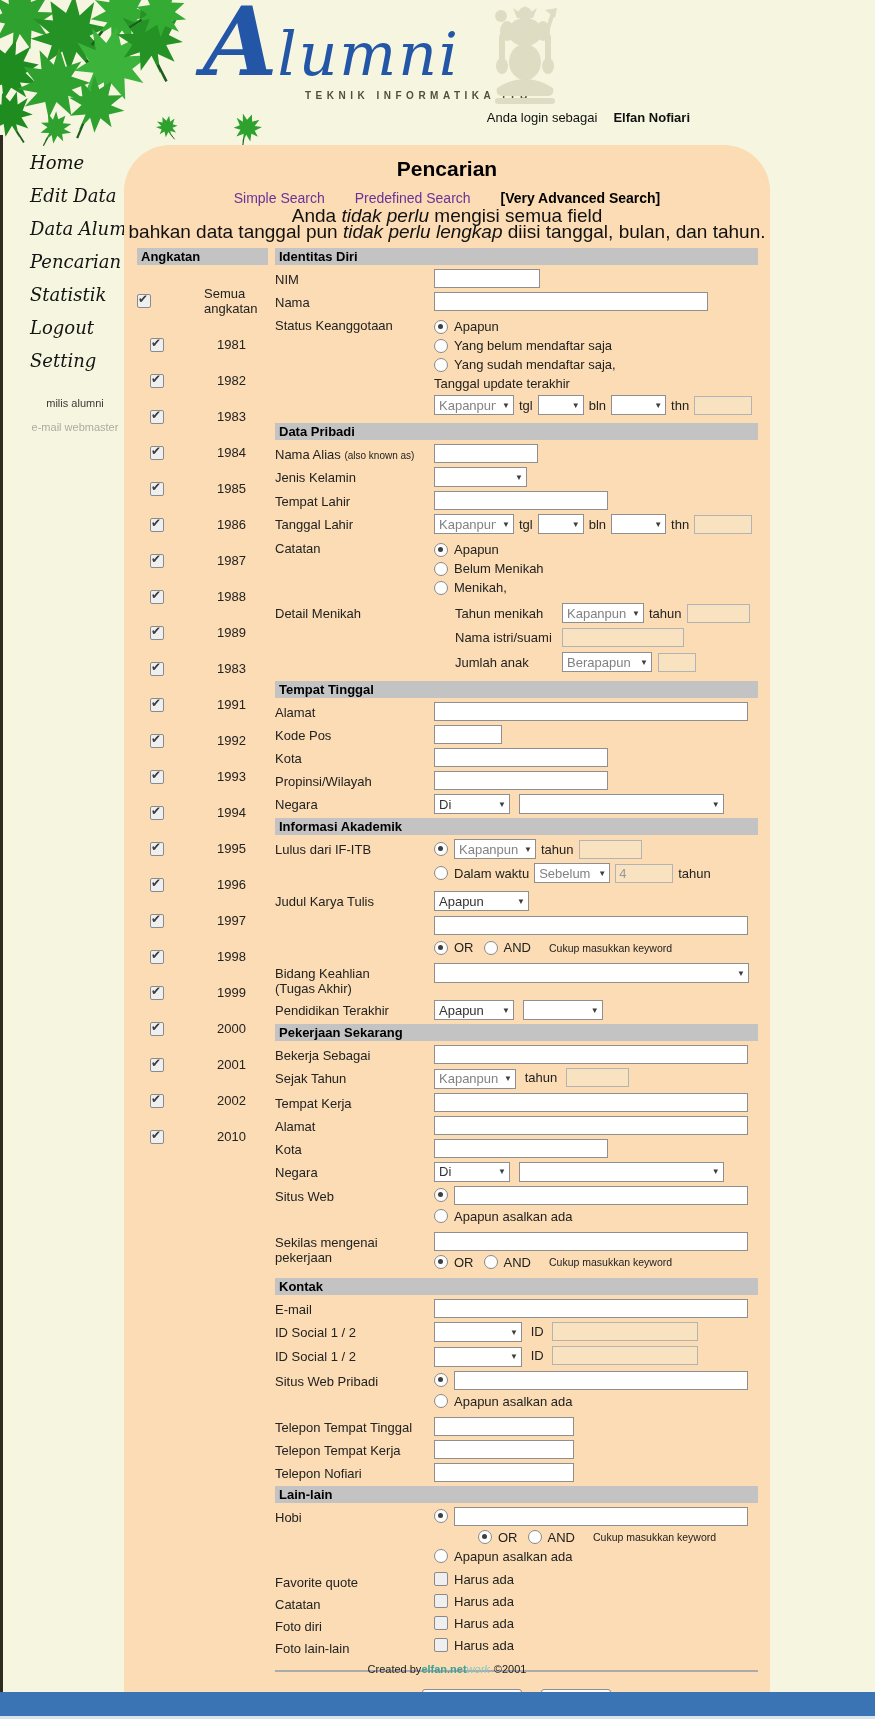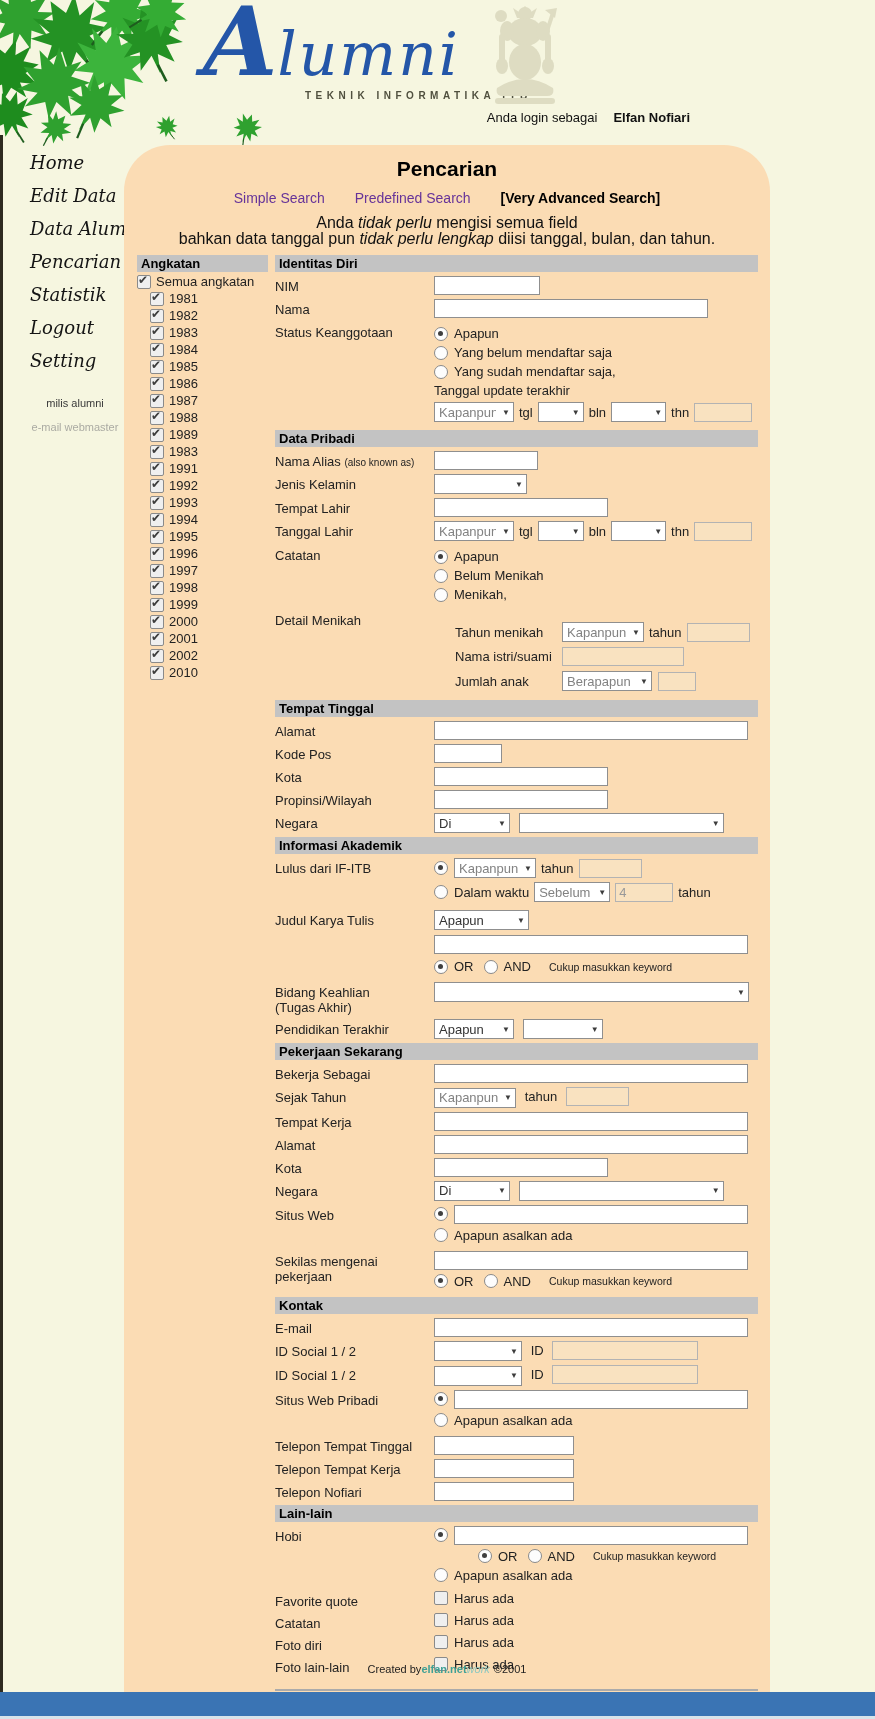--- a/index.html
+++ b/index.html
@@ -27,27 +27,27 @@
   .mini-links{margin-top:26px;font-size:11px;text-align:center;width:90px;}
   .milis{color:#3a3a3a;cursor:pointer;margin-bottom:12px;}
   .webmaster{color:#ABABA3;cursor:pointer;}
   
   .panel{position:absolute;left:124px;top:145px;width:646px;height:1547px;
          background:#FBDCB4;border-radius:46px 46px 0 0;}
   .panel-title{text-align:center;font-size:21px;font-weight:bold;color:#000;padding-top:12px;}
   .search-links{text-align:center;margin-top:9px;font-size:14px;}
   .slink{color:#663399;margin:0 13px;cursor:pointer;}
   .alink{color:#000;font-weight:bold;margin:0 13px;}
-  .intro{text-align:center;font-size:16px;color:#111;line-height:16px;margin-top:9px;}
+  .intro{text-align:center;font-size:19px;color:#111;line-height:16px;margin-top:2px;}
   .content{display:flex;padding:8px 12px 0 13px;align-items:flex-start;}
   .sect-bar{background:#C3C3C3;font-weight:bold;font-size:13px;color:#000;
             padding:1px 4px;line-height:15px;}
   
   .ang{width:131px;flex-shrink:0;margin-right:7px;}
-  .ck-row{display:flex;align-items:center;margin-top:2px;font-size:13px;color:#222;}
+  .ck-row{display:flex;align-items:center;margin-top:21px;font-size:13px;color:#222;gap:48px;}
   .ck-row.year{margin-left:13px;text-align:center;}
   .cb{width:12px;height:12px;border:1px solid#8a8a8a;background:#EFEFEF;border-radius:2px;
       position:relative;flex-shrink:0;display:inline-block;}
   .cb.on::after{content:"\2714";position:absolute;left:0;top:-3px;font-size:12px;color:#3c3c3c;}
   .ck-label{margin-left:5px;}
   
   .form{flex:1;}
   .frow{display:flex;margin:4px 0;font-size:13px;color:#222;align-items:flex-start;}
   .flabel{width:159px;flex-shrink:0;padding-top:3px;}
   .ctrl{flex:1;}
@@ -374,21 +374,21 @@
             </div>
           <div class="optrow">
               <span class="rb"></span>
               <span class="opt">Menikah,</span>
             </div>
         </div>
       </div>
       <div class="frow" style="margin-top:0">
         <div class="flabel">Detail Menikah</div>
         <div class="ctrl">
-          <div class="subrow" style="margin-top:12px">
+          <div class="subrow" style="margin-top:0">
             <span class="sublab">Tahun menikah</span>
             <span class="sel" style="width:82px">
                 <span class="txt">Kapanpun</span>
                 <span class="arr">▼</span>
               </span>
             <span class="inl">tahun</span>
             <input class="di" style="width: 55px;" disabled="">
           </div>
           <div class="subrow">
             <span class="sublab">Nama istri/suami</span>

